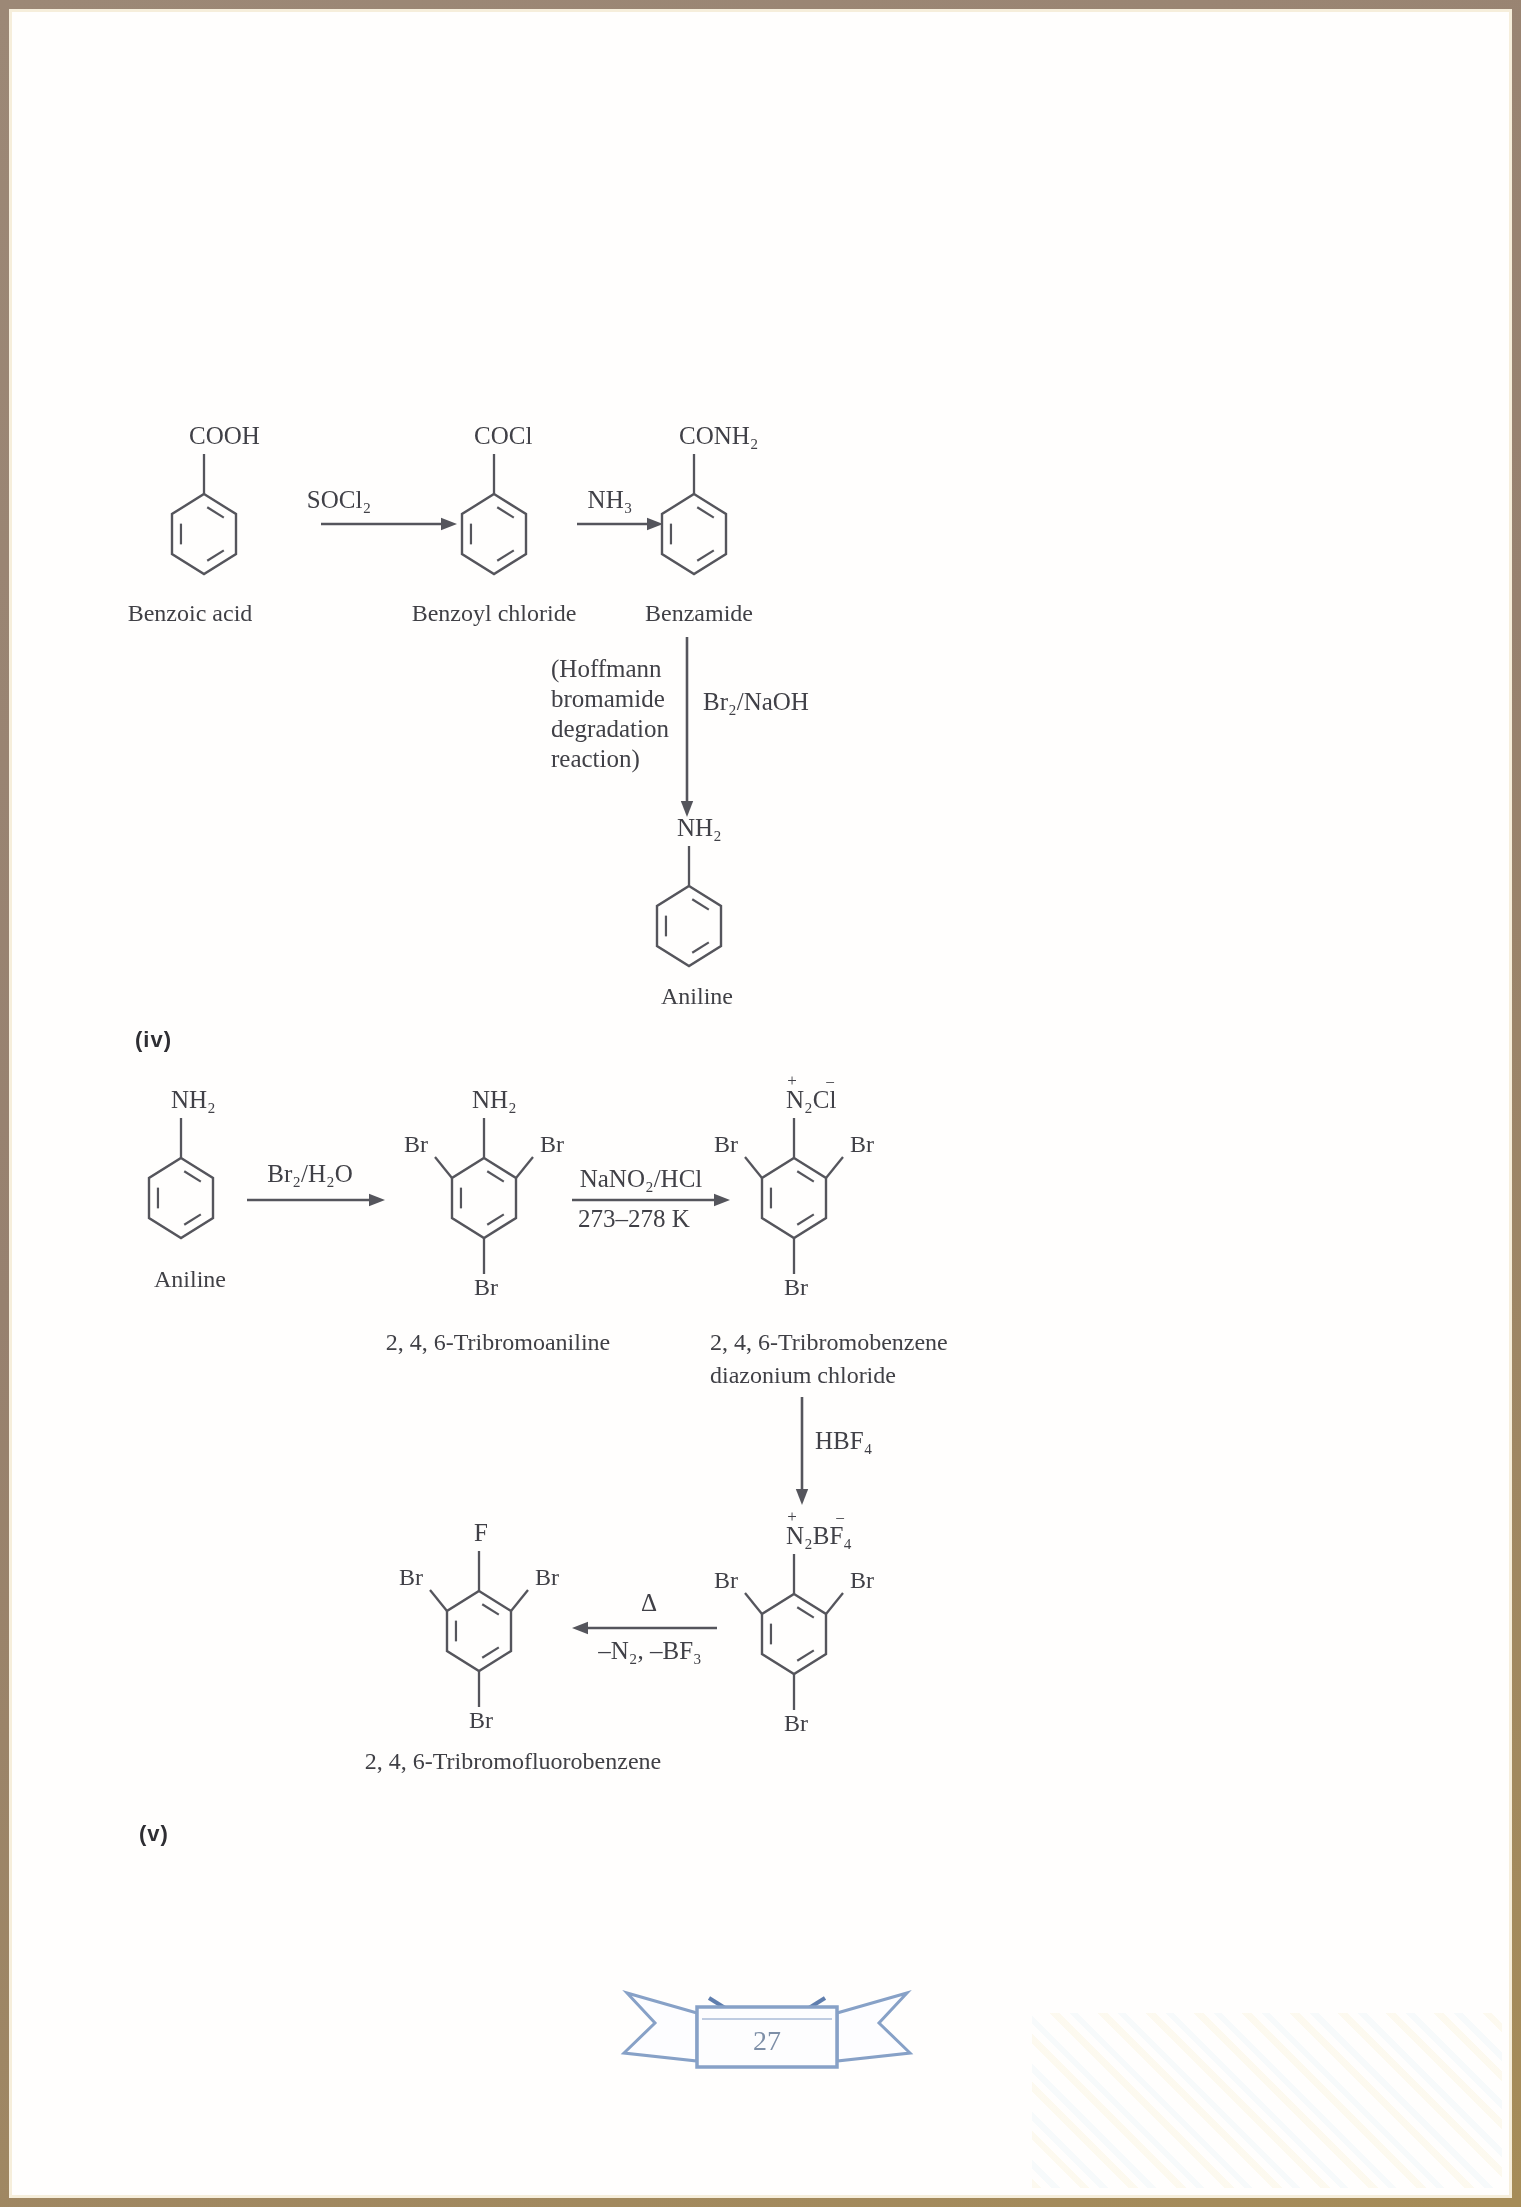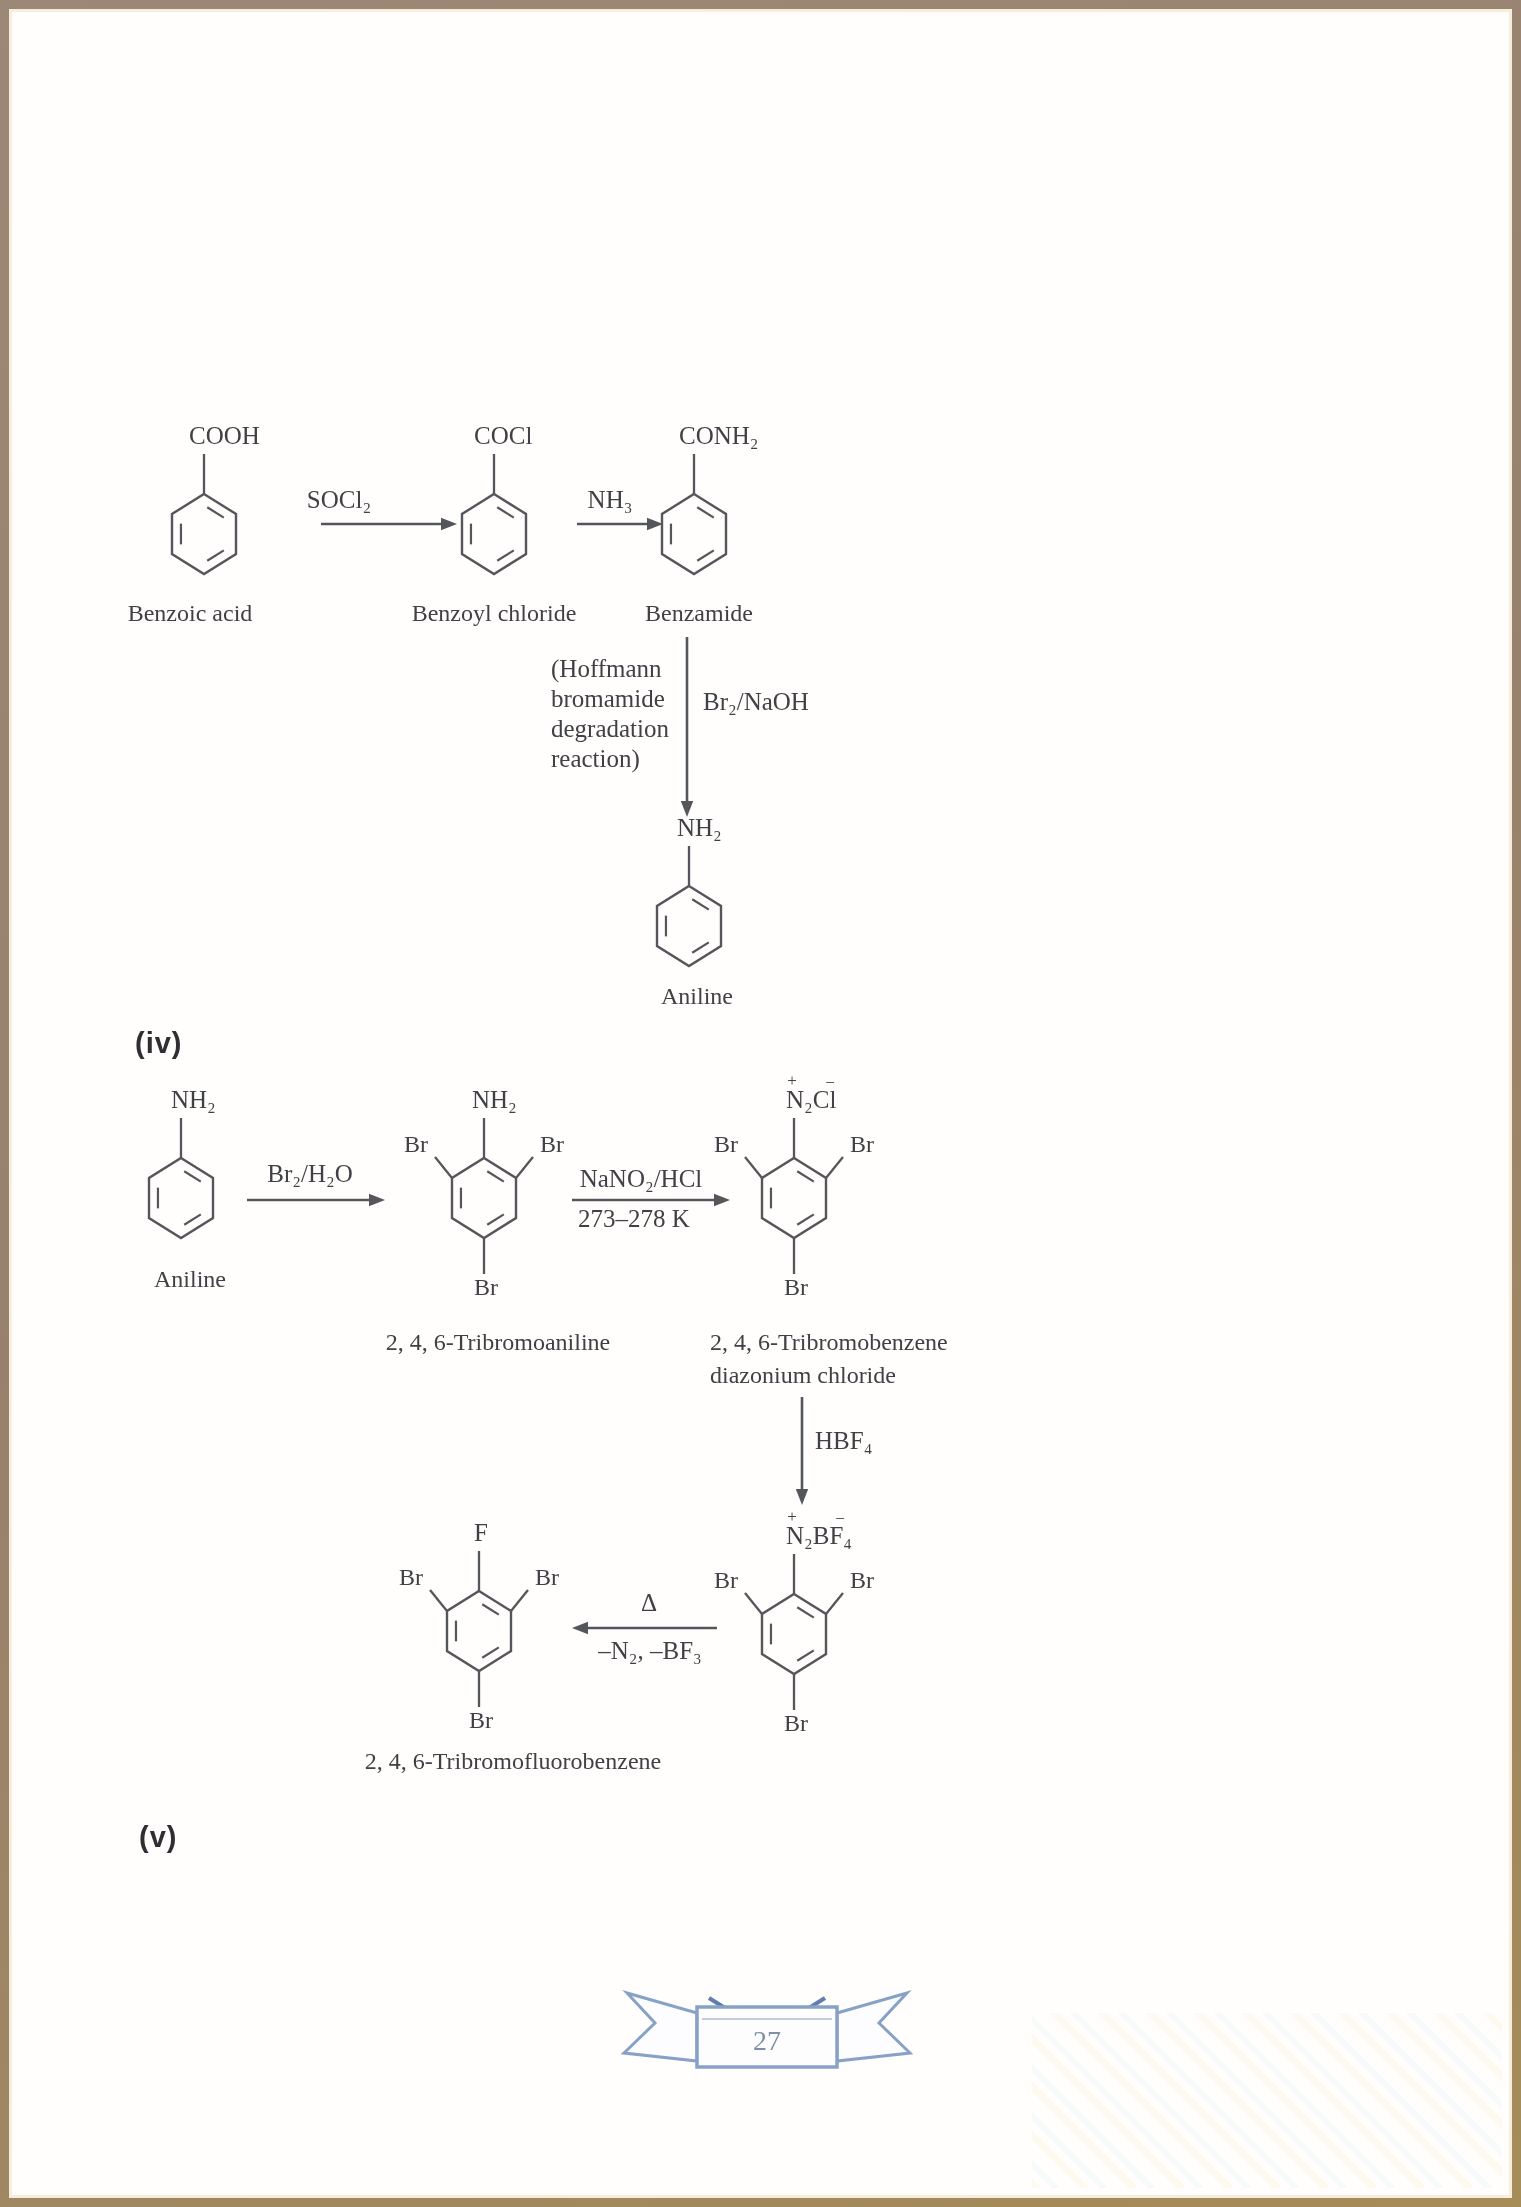--- a/index.html
+++ b/index.html
@@ -12,21 +12,21 @@
     border-image:linear-gradient(155deg,#9c8876 0%,#97816f 45%,#a68c58 100%) 1;
     box-shadow: inset 0 0 0 3px #f6eedb;
     overflow:hidden;
     font-family:"Liberation Serif","DejaVu Serif",serif;
   }
   .scheme-svg{position:absolute;left:0;top:0;}
   .section-label{
     position:absolute;
     font-family:"Liberation Sans","DejaVu Sans",sans-serif;
     font-weight:bold;
-    font-size:29px;
+    font-size:22px;
     color:#2e2e33;
     letter-spacing:1px;
   }
   #sec-iv{left:126px;top:1018px;}
   #sec-v{left:130px;top:1812px;}
   .ribbon{position:absolute;left:600px;top:1965px;}
   .watermark{
     position:absolute;right:10px;bottom:10px;width:470px;height:175px;
     background:
       repeating-linear-gradient(45deg, rgba(238,220,160,0.30) 0 7px, rgba(255,255,255,0) 7px 34px),

